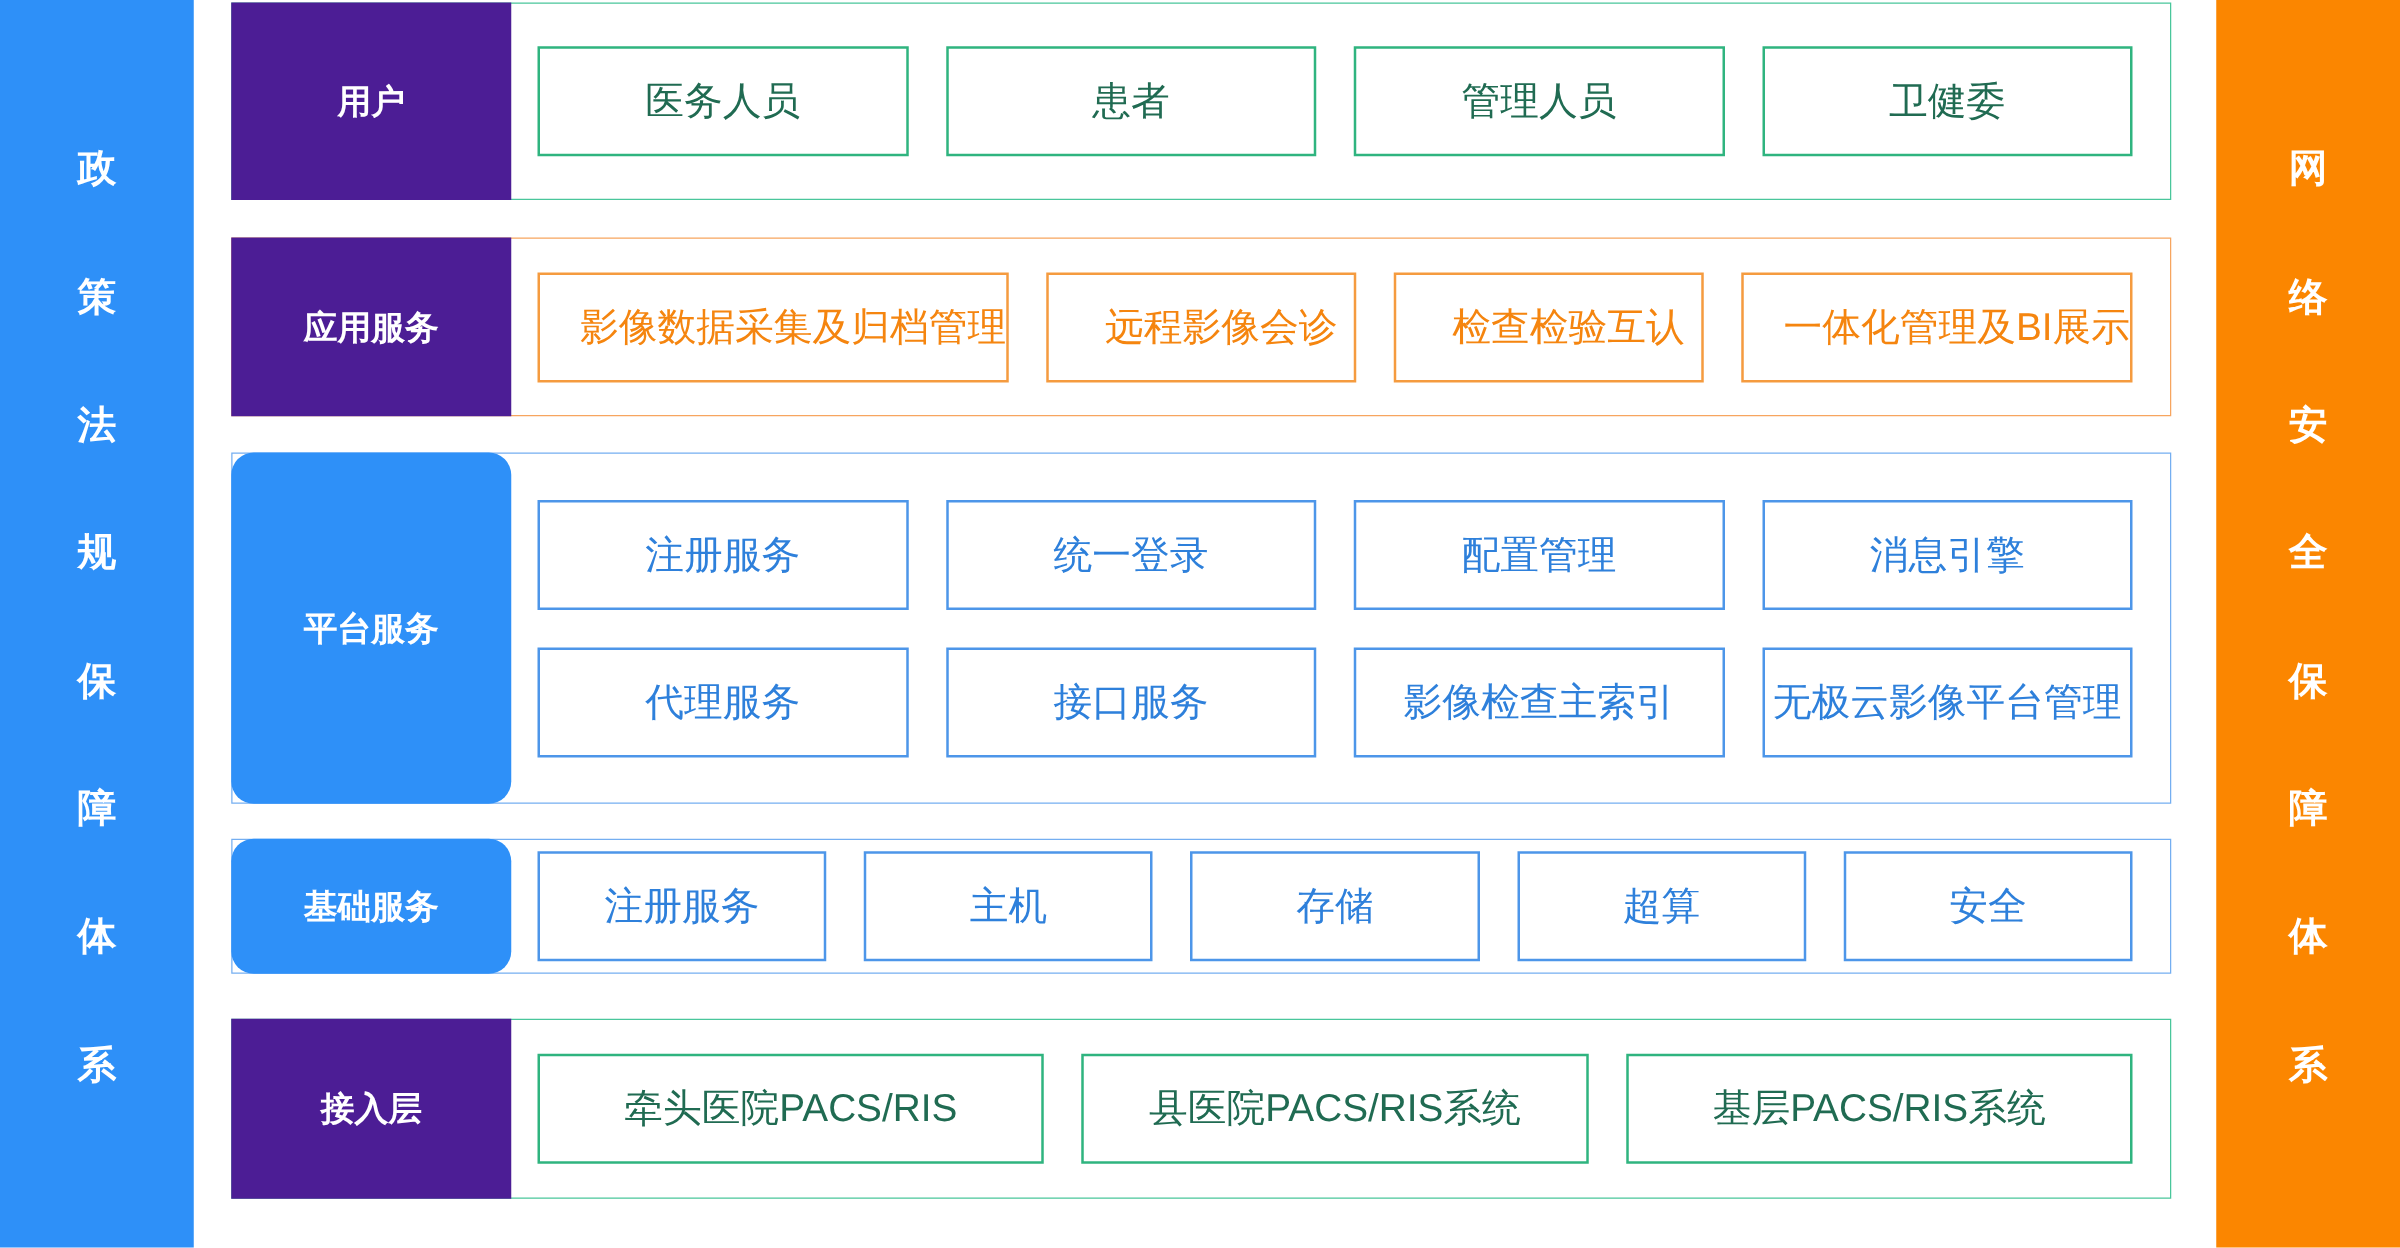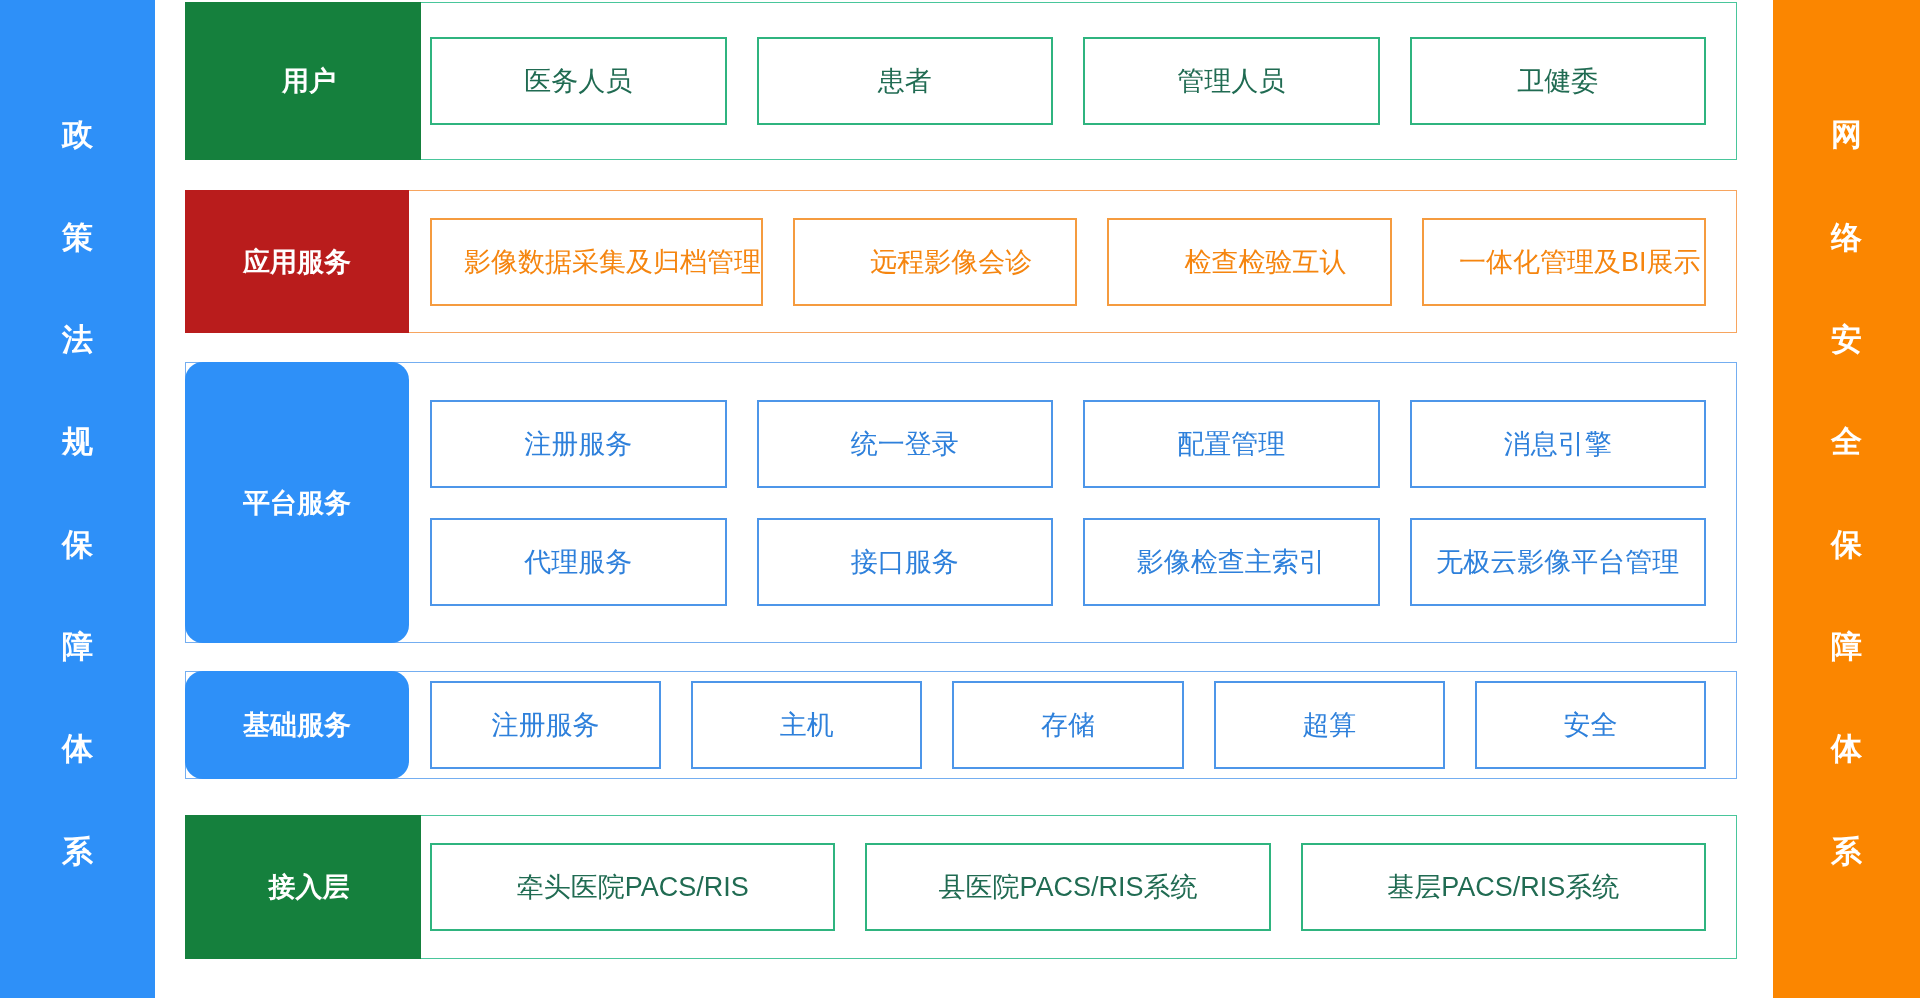--- a/index.html
+++ b/index.html
@@ -37,35 +37,35 @@
     color:#ffffff;font-size:27px;font-weight:bold;
   }
   .grid{
     display:flex;gap:30px;align-items:center;
     margin-left:224px;padding:0 30px 0 20px;
   }
   .grid + .grid{margin-top:30px;}
   .box{
     flex:1 1 0;height:88px;box-sizing:border-box;
     display:flex;align-items:center;justify-content:center;
-    font-size:27px;background:#ffffff;
+    font-size:31px;background:#ffffff;
     border:2px solid transparent;white-space:nowrap;
   }
   
   .r1{height:158px;}
   .r2{height:143px;margin-top:30px;}
   .r3{height:281px;margin-top:29px;}
   .r4{height:108px;margin-top:28px;}
   .r5{height:144px;margin-top:36px;}
   
   .theme-green{border-color:#49C69B;}
-  .theme-green .layer-label{background:#15803d;padding-left:12px;}
+  .theme-green .layer-label{background:#4c1d95;}
   .theme-green .box{border-color:#2FB47F;color:#206B52;}
   .theme-orange{border-color:#F7A55F;}
-  .theme-orange .layer-label{background:#b91c1c;}
+  .theme-orange .layer-label{background:#4c1d95;}
   .theme-orange .box{border-color:#F59B3F;color:#F5850F;padding-left:32px;}
   .theme-blue{border-color:#74AEF1;}
   .theme-blue .layer-label{background:#2E90F8;border-radius:18px;}
   .theme-blue .box{border-color:#4D96E9;color:#2E80DB;}
 </style>
 </head>
 <body>
 
 <div class="sidebar left">
     <span class="v-char">政</span>

